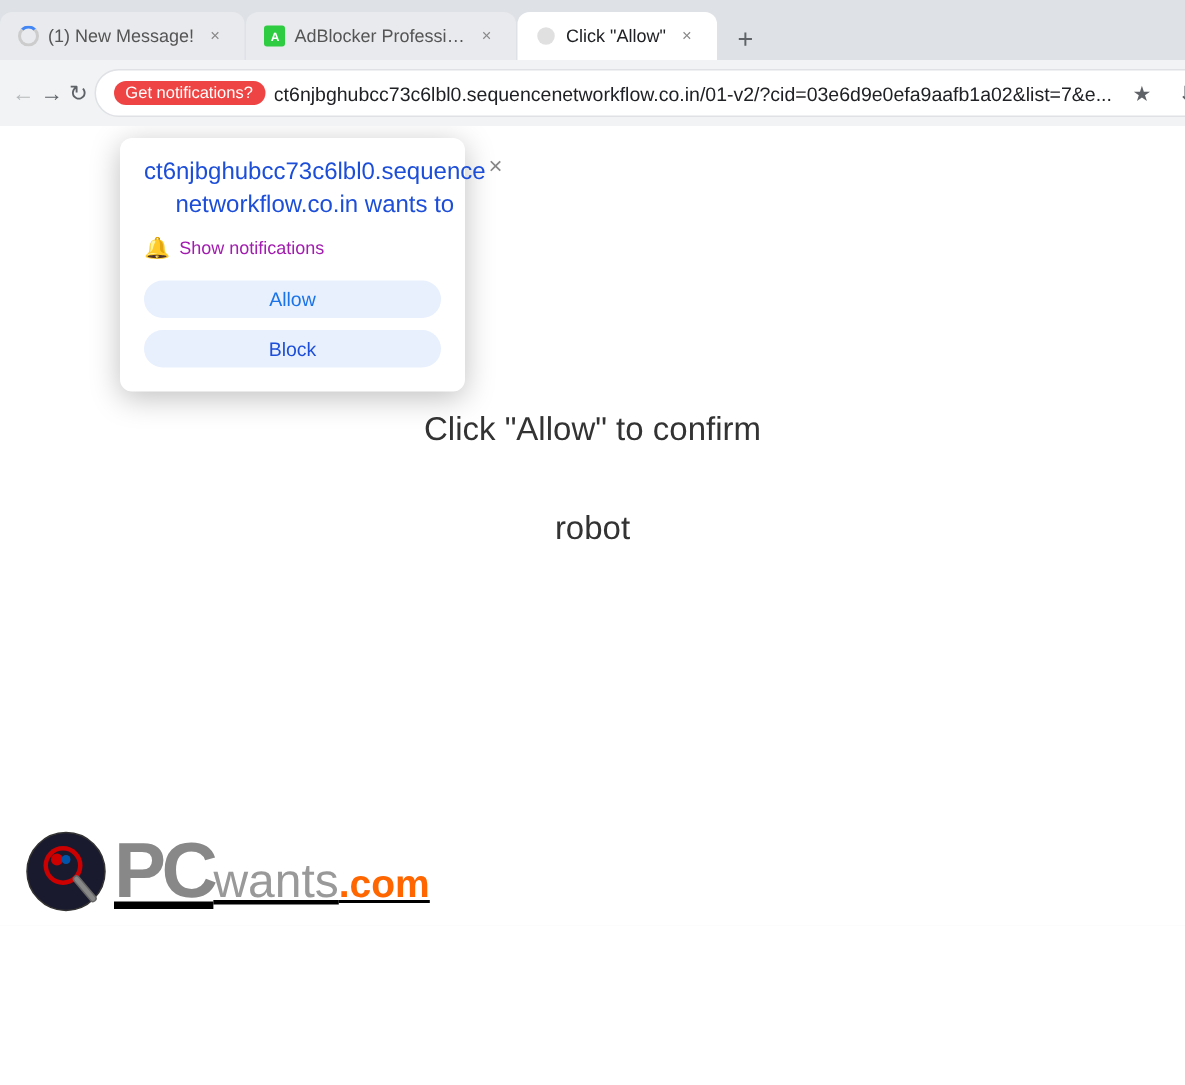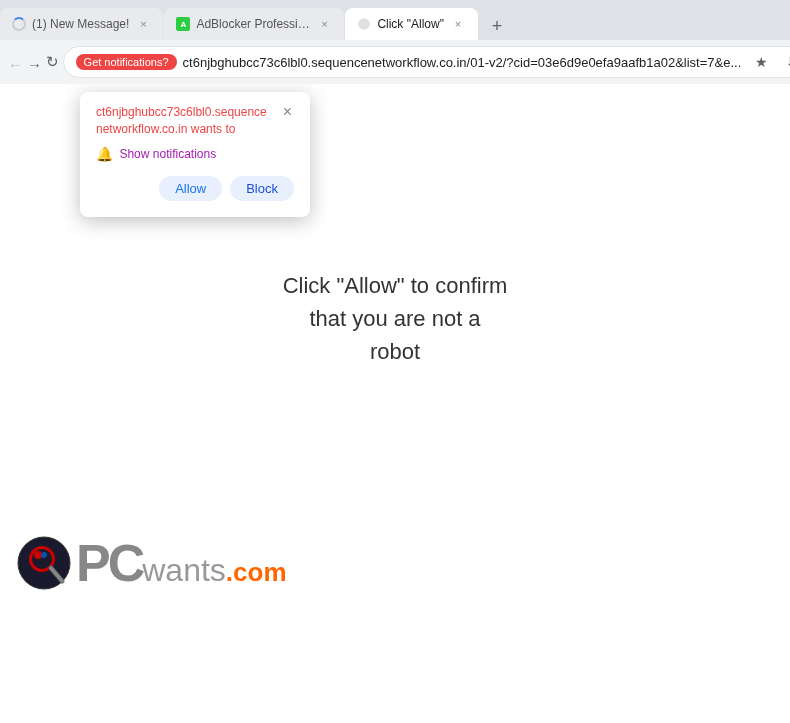--- a/index.html
+++ b/index.html
@@ -30,35 +30,35 @@
     .address-text { flex: 1; font-size: 13px; color: #202124; overflow: hidden; text-overflow: ellipsis; white-space: nowrap; }
     .toolbar-icons { display: flex; align-items: center; gap: 2px; }
     .toolbar-icon-btn { width: 28px; height: 28px; border-radius: 50%; display: flex; align-items: center; justify-content: center; cursor: pointer; font-size: 14px; color: #5f6368; }
 
     
     .page-content { flex: 1; background: #fff; position: relative; overflow: hidden; }
 
     
     .notif-popup { position: absolute; top: 8px; left: 80px; background: #fff; border-radius: 8px; box-shadow: 0 4px 20px rgba(0,0,0,0.25); padding: 12px 16px 16px 16px; width: 230px; z-index: 100; }
     .notif-popup-header { display: flex; justify-content: space-between; align-items: flex-start; margin-bottom: 8px; }
-    .notif-popup-title { font-size: 12px; color: #ef4444; line-height: 1.4; }
+    .notif-popup-title { font-size: 16px; color: #1d4ed8; line-height: 1.4; text-align: center; }
     .notif-popup-close { font-size: 16px; color: #888; cursor: pointer; line-height: 1; padding: 0 2px; }
     .notif-row { display: flex; align-items: center; gap: 6px; margin-bottom: 14px; }
     .bell-icon { font-size: 14px; color: #5f6368; }
     .notif-show-label { font-size: 12px; color: #a21caf; }
-    .notif-actions { display: flex; justify-content: flex-end; gap: 8px; }
+    .notif-actions { display: flex; justify-content: flex-end; gap: 8px; flex-direction: column; }
     .notif-btn { padding: 5px 16px; border-radius: 20px; font-size: 13px; cursor: pointer; border: none; font-family: Arial, sans-serif; }
     .notif-btn-allow { background: #e8f0fe; color: #1a73e8; }
     .notif-btn-block { background: #e8f0fe; color: #1d4ed8; }
 
     
     .main-text { position: absolute; top: 185px; left: 0; right: 0; text-align: center; font-size: 22px; color: #333; line-height: 1.5; }
 
     
-    .pcrisk-logo { position: absolute; bottom: 24px; left: 16px; display: flex; align-items: center; gap: 4px; }
+    .pcrisk-logo { position: absolute; bottom: 6px; left: 16px; display: flex; align-items: center; gap: 4px; text-decoration: underline; }
 
     
     .adblock-favicon { width: 14px; height: 14px; background: #2ecc40; border-radius: 2px; display: flex; align-items: center; justify-content: center; font-size: 8px; color: #fff; font-weight: bold; }
   </style>
 </head>
 <body>
 
 <div class="browser-window">
 
   <div class="tab-bar">
@@ -115,21 +115,21 @@
         <span class="notif-show-label">Show notifications</span>
       </div>
       <div class="notif-actions">
         <button class="notif-btn notif-btn-allow">Allow</button>
         <button class="notif-btn notif-btn-block">Block</button>
       </div>
     </div>
 
     <div class="main-text">
       <span>Click "Allow" to confirm</span><br>
-      <span>that you are not a</span><br>
+      <br>
       <span>robot</span>
     </div>
 
     <div class="pcrisk-logo">
 
       <svg width="56" height="56" viewBox="0 0 56 56">
         <circle cx="28" cy="28" r="26" fill="#1a1a2e" stroke="#333" stroke-width="1"></circle>
         <circle cx="26" cy="24" r="13" fill="#cc0000"></circle>
         <circle cx="26" cy="24" r="10" fill="#1a1a2e"></circle>
         <circle cx="22" cy="20" r="4" fill="#cc0000"></circle>

